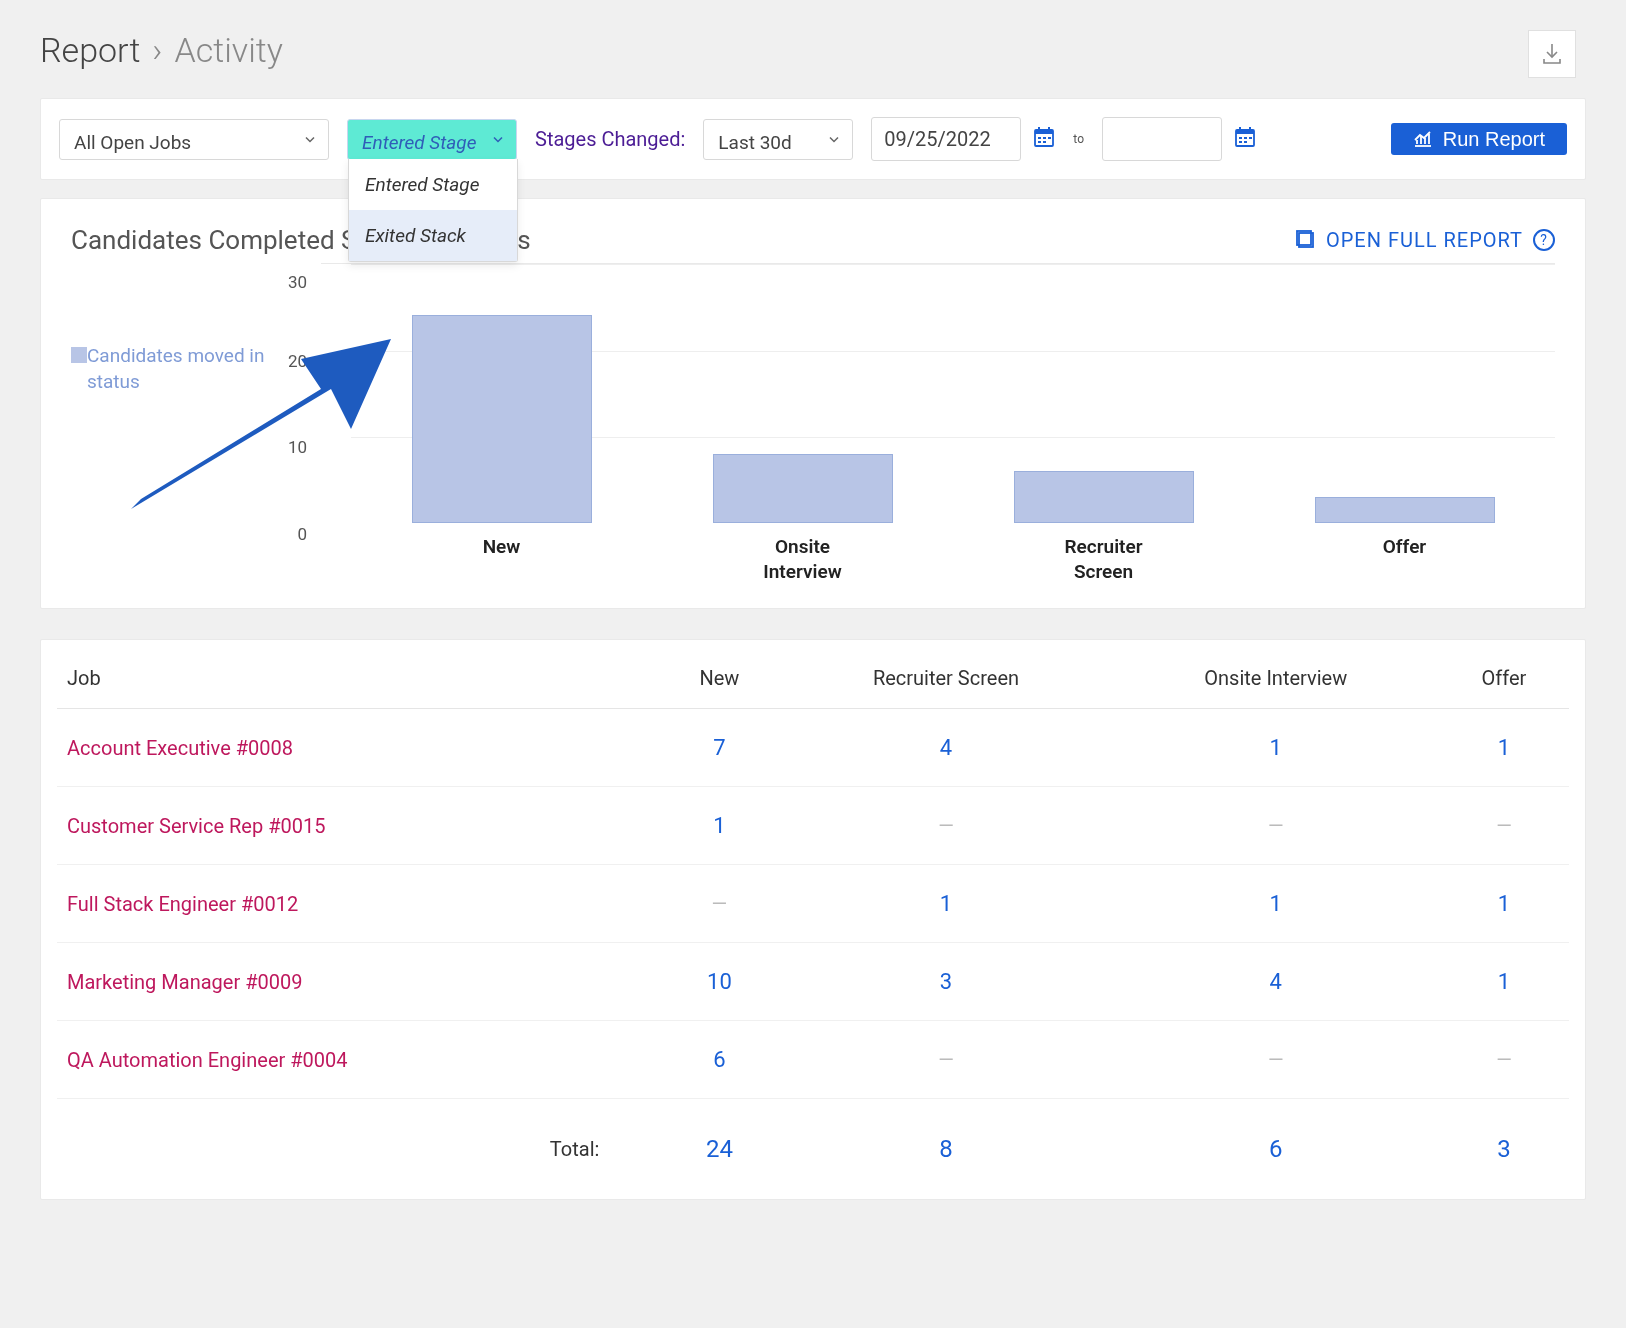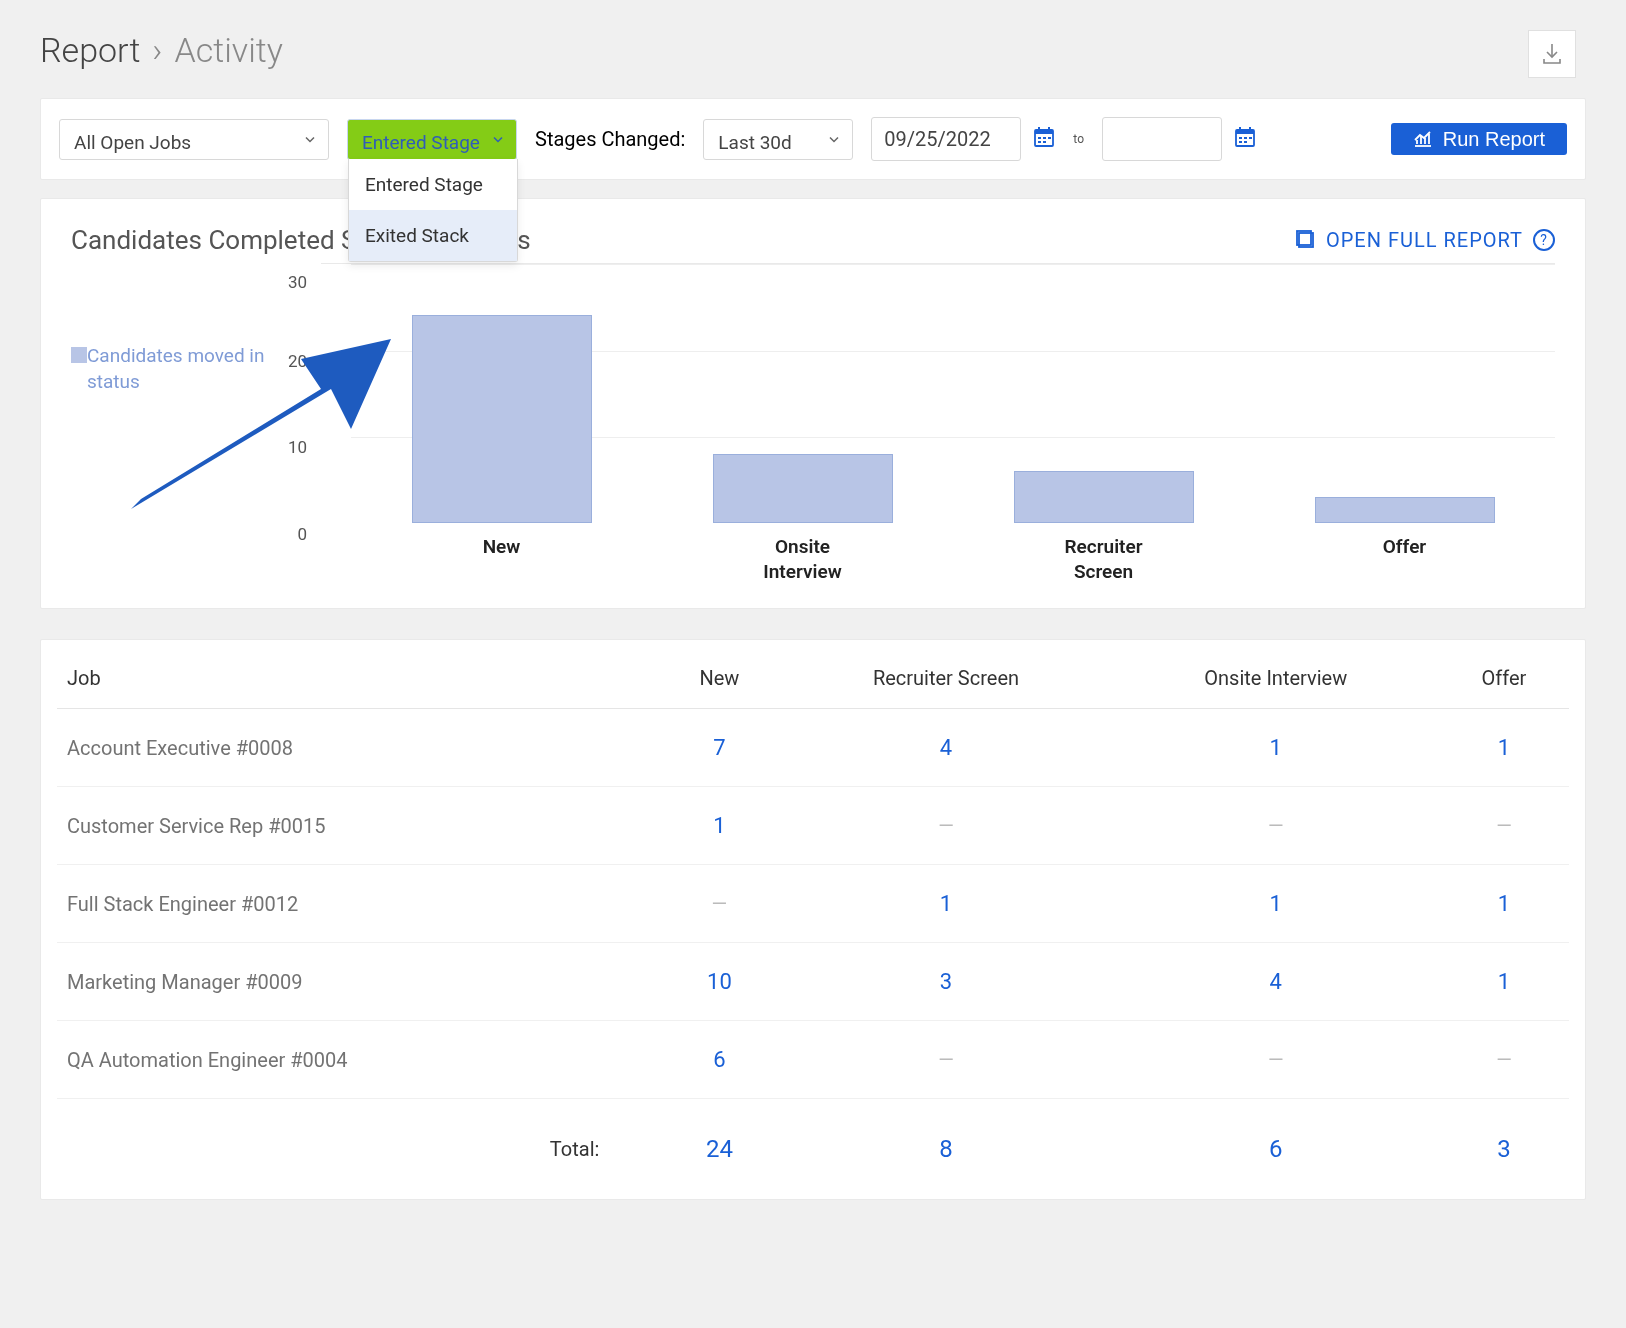--- a/index.html
+++ b/index.html
@@ -8,24 +8,24 @@
 
   .breadcrumb { display:flex; align-items:center; gap:12px; font-size:34px; font-weight:300; color:#444; margin:20px 0 28px 0; }
   .breadcrumb .root { color:#444; }
   .breadcrumb .sep { color:#888; }
   .breadcrumb .current { color:#888; }
 
   .download-btn { position:absolute; top:30px; right:50px; width:48px; height:48px; background:#fff; border:1px solid #e0e0e0; display:flex; align-items:center; justify-content:center; cursor:pointer; }
 
   .filter-bar { background:#fff; border:1px solid #e9e9e9; border-radius:2px; padding:18px 18px; display:flex; align-items:center; gap:18px; margin-bottom:18px; }
   .select { border:1px solid #d8d8d8; border-radius:3px; height:41px; padding:7px 36px 0 14px; font-size:19px; color:#444; background:#fff; position:relative; display:flex; align-items:center; cursor:pointer; }
-  .select.active { background:#84cc16; border-color:#c8d6ef; color:#2f5db8; }
+  .select.active { background:#5eead4; border-color:#c8d6ef; color:#2f5db8;font-style:italic; }
   .select .chev { position:absolute; right:12px; top:50%; transform:translateY(-50%); color:#666; }
   .select.active .chev { color:#2f5db8; }
-  .label-text { font-size:20px; color:#000000; }
+  .label-text { font-size:20px; color:#4c1d95; }
 
   .date-input { border:1px solid #d8d8d8; border-radius:3px; height:44px; width:150px; padding:0 12px; font-size:20px; color:#444; display:flex; align-items:center; }
   .date-input.empty { width:120px; }
   .cal-icon { color:#1a60d6; cursor:pointer; margin-left:-6px; }
   .to-label { font-size:12px; color:#555; }
 
   .run-btn { margin-left:auto; background:#1a60d6; color:#fff; border:none; border-radius:3px; height:32px; padding:0 22px; font-size:20px; display:flex; align-items:center; gap:10px; cursor:pointer; }
 
   .dropdown-menu { position:absolute; top:100%; left:0; margin-top:0px; width:170px; background:#fff; border:1px solid #d8d8d8; border-radius:0 0 3px 3px; border-top:none; box-shadow:0 4px 8px rgba(0,0,0,0.08); z-index:5; }
   .dropdown-menu .item { padding:14px 16px; font-size:19px; color:#333; cursor:pointer; }
@@ -54,21 +54,21 @@
   .x-label { flex:1; text-align:center; font-size:19px; font-weight:600; color:#222; line-height:1.3; }
 
   .arrow { position:absolute; z-index:4; pointer-events:none; }
 
   .table-card { background:#fff; border:1px solid #e9e9e9; border-radius:2px; padding:0 16px 10px 16px; }
   table { width:100%; border-collapse:collapse; }
   th { text-align:center; font-weight:400; font-size:20px; color:#333; padding:26px 10px 18px 10px; border-bottom:1px solid #e5e5e5; }
   th:first-child { text-align:left; }
   td { text-align:center; font-size:22px; padding:26px 10px; border-bottom:1px solid #f0f0f0; }
   td:first-child { text-align:left; font-size:20px; }
-  td .job-link { color:#737373; cursor:pointer; }
+  td .job-link { color:#be185d; cursor:pointer; }
   td .num { color:#1a60d6; }
   td .dash { color:#bbb; font-size:20px; }
   tfoot td { font-weight:400; border-bottom:none; padding-top:36px; }
   tfoot td:first-child { text-align:right; padding-right:60px; color:#333; font-size:20px; }
   tfoot td .num { color:#1a60d6; font-size:24px; }
 </style>
 </head>
 <body>
 
 <div class="page">

